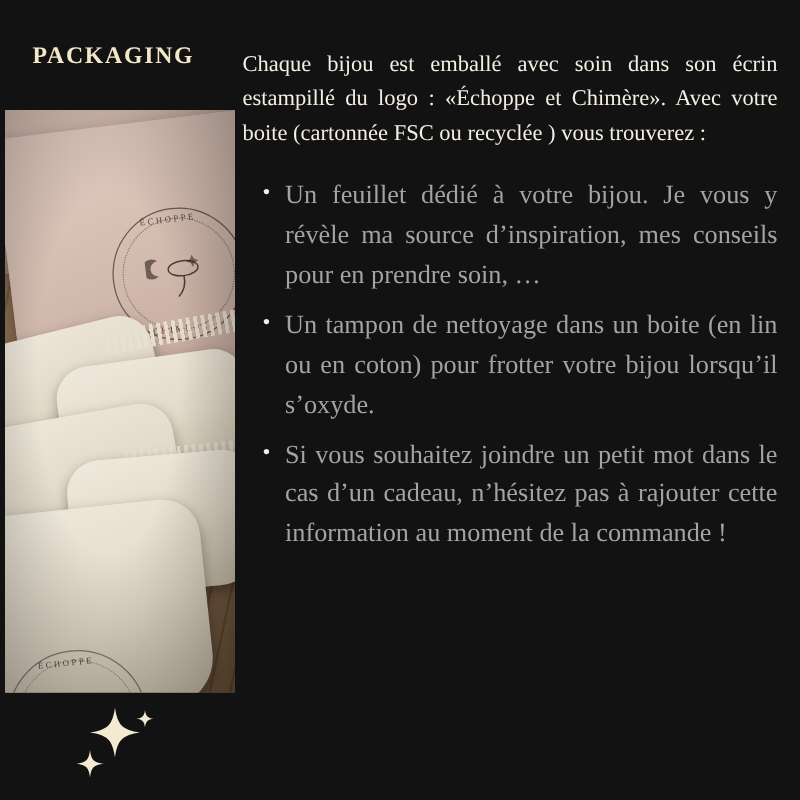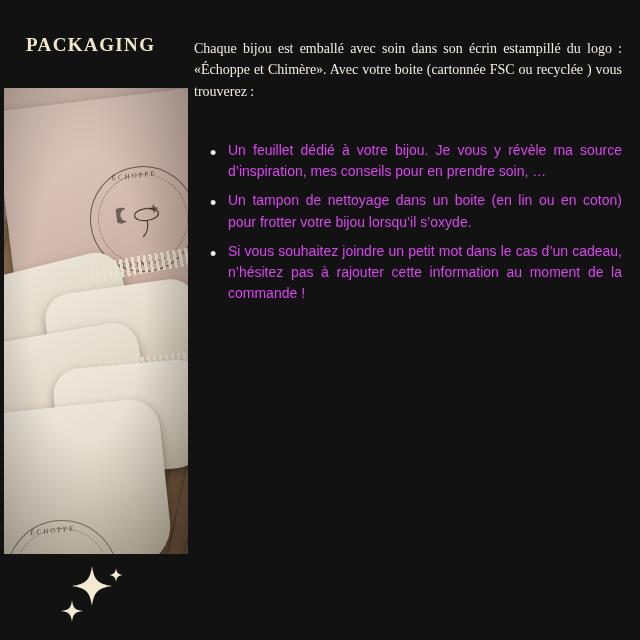--- a/index.html
+++ b/index.html
@@ -196,40 +196,40 @@
   
   .right-col {
     position: absolute;
     left: 194px;
     top: 38px;
     width: 428px;
     color: #f3ece0;
   }
   .intro {
     font-family: "Liberation Serif", serif;
-    font-size: 14px;
+    font-size: 18px;
     line-height: 1.52;
     text-align: justify;
     text-justify: inter-word;
     color: #f4eee3;
-    margin: 0 0 38px 0;
+    margin: 0 0 20px 0;
   }
   ul.bullets {
     margin: 0;
     padding: 0 0 0 20px;
     list-style: none;
   }
   ul.bullets li {
     position: relative;
-    font-family: Liberation Sans, sans-serif;
-    font-size: 14px;
+    font-family: Liberation Serif, serif;
+    font-size: 21px;
     line-height: 1.52;
     text-align: justify;
     text-justify: inter-word;
-    color: #d946ef;
+    color: #a3a3a3;
     margin-bottom: 8px;
     padding-left: 14px;
   }
   ul.bullets li::before {
     content: "•";
     position: absolute;
     left: -4px;
     top: 0;
     font-size: 18px;
     color: #f4eee3;

